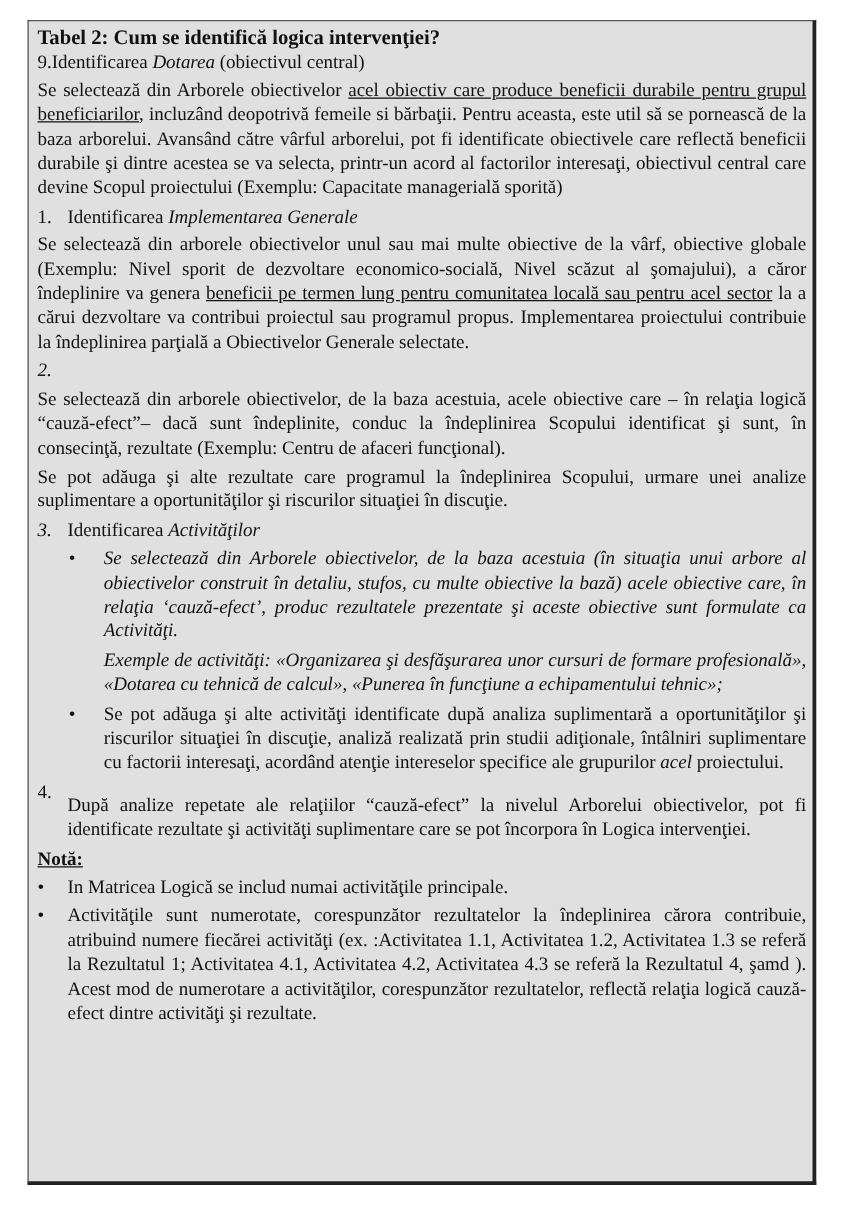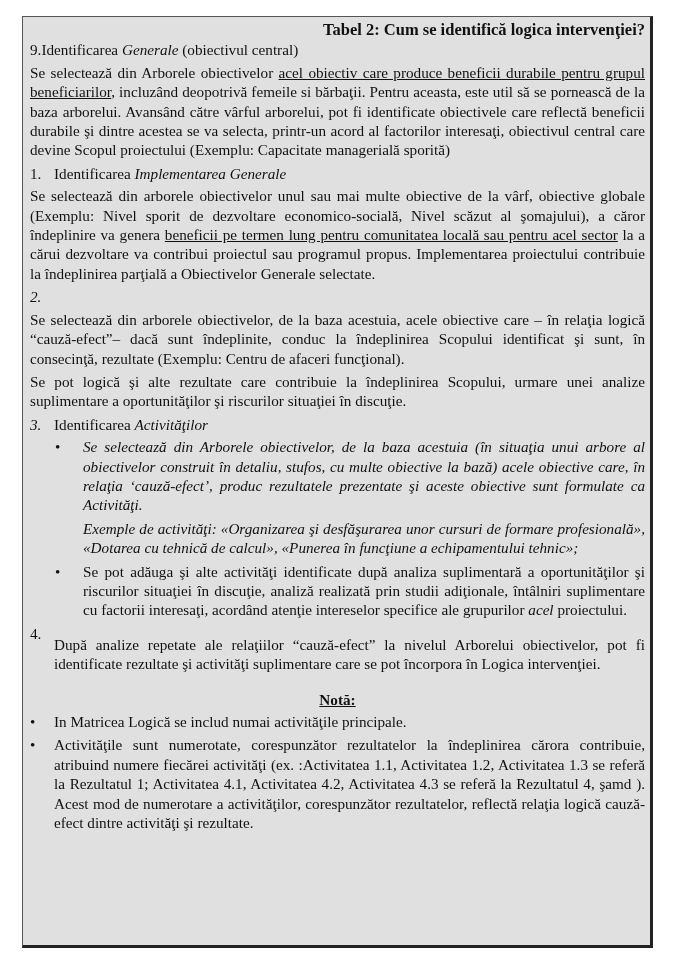--- a/index.html
+++ b/index.html
@@ -12,60 +12,60 @@
     border: 1px solid #555;
     border-right: 3px solid #222;
     border-bottom: 3px solid #222;
     padding: 3px 5px 0 7px;
     box-sizing: border-box;
     font-family: "Liberation Serif", serif;
     font-size: 15.2px;
     line-height: 19.4px;
     color: #111;
   }
-  .title { text-align: right; font-weight: bold; font-size: 16.5px; margin: 0 0 1px 0; }
+  .title { text-align: left; font-weight: bold; font-size: 16.5px; margin: 0 0 1px 0; }
   p { margin: 0 0 4px 0; text-align: justify; }
   .num-head { display: flex; margin: 0 0 3px 0; }
   .num-head .n { width: 24px; flex: none; }
   .u { text-decoration: underline; }
   i { font-style: italic; }
   .bullets { margin: 2px 0 4px 0; padding: 0; list-style: none; }
   .bullets li { position: relative; padding-left: 53px; text-align: justify; margin-bottom: 4px; }
   .bullets li .dot { position: absolute; left: 25px; top: 0; }
   .bullets li p { margin: 0 0 4px 0; font-style: italic; }
   .item4 { display: flex; margin: 0 0 3px 0; }
   .item4 .n { width: 24px; flex: none; }
   .item4 .t { text-align: justify; flex: 1; margin-top: 11px; }
-  .nota { font-weight: bold; text-decoration: underline; margin: 16px 0 3px 0; text-align: center; }
+  .nota { font-weight: bold; text-decoration: underline; margin: 4px 0 3px 0; }
   .nbullets { margin: 0; padding: 0; list-style: none; }
   .nbullets li { position: relative; padding-left: 24px; text-align: justify; margin-bottom: 4px; }
   .nbullets li .dot { position: absolute; left: 0; top: 0; }
 </style>
 </head>
 <body>
 
 <div class="box">
   <div class="title">Tabel 2: Cum se identifică logica intervenţiei?</div>
 
   <div style="margin-bottom:3px;">
-    <span>9.Identificarea </span><i>Generale</i><span> (obiectivul central)</span>
+    <span>9.Identificarea </span><i>Dotarea</i><span> (obiectivul central)</span>
   </div>
   <p><span>Se selectează din Arborele obiectivelor </span><span class="u">acel obiectiv care produce  beneficii durabile pentru  grupul beneficiarilor</span><span>, incluzând deopotrivă femeile si bărbaţii. Pentru aceasta, este util să se pornească de la baza arborelui. Avansând către vârful arborelui, pot fi identificate obiectivele care reflectă beneficii durabile şi dintre acestea se va selecta, printr-un acord al factorilor interesaţi, obiectivul central care devine Scopul proiectului (Exemplu: Capacitate managerială sporită)</span></p>
 
   <div class="num-head">
     <span class="n">1.</span>
     <span><span>Identificarea </span><i>Implementarea Generale</i></span>
   </div>
   <p><span>Se selectează din arborele obiectivelor unul sau mai multe obiective de la vârf, obiective globale (Exemplu: Nivel sporit de dezvoltare economico-socială, Nivel scăzut al şomajului), a căror îndeplinire va genera </span><span class="u">beneficii pe termen lung pentru comunitatea locală sau pentru acel sector</span><span> la a cărui dezvoltare va contribui proiectul sau programul propus. Implementarea proiectului contribuie la îndeplinirea parţială a Obiectivelor Generale selectate.</span></p>
 
   <div class="num-head">
     <i class="n">2.</i>
   </div>
   <p>Se selectează din arborele obiectivelor, de la baza acestuia, acele obiective care – în relaţia logică “cauză-efect”– dacă sunt îndeplinite, conduc la îndeplinirea Scopului identificat şi sunt, în consecinţă, rezultate (Exemplu: Centru de afaceri funcţional).</p>
-  <p>Se pot logică şi alte rezultate care contribuie la îndeplinirea Scopului, urmare  unei analize suplimentare a oportunităţilor şi riscurilor situaţiei în discuţie.</p>
+  <p>Se pot adăuga şi alte rezultate care programul la îndeplinirea Scopului, urmare  unei analize suplimentare a oportunităţilor şi riscurilor situaţiei în discuţie.</p>
 
   <div class="num-head">
     <i class="n">3.</i>
     <span><span>Identificarea </span><i>Activităţilor</i></span>
   </div>
   <ul class="bullets">
     <li>
       <span class="dot">•</span>
       <p>Se selectează din Arborele obiectivelor, de la baza acestuia (în situaţia unui arbore al obiectivelor construit în detaliu, stufos, cu multe obiective la bază) acele obiective care, în relaţia ‘cauză-efect’, produc rezultatele prezentate şi aceste obiective sunt formulate ca Activităţi.</p>
       <p>Exemple de activităţi:  «Organizarea şi desfăşurarea unor cursuri de formare profesională», «Dotarea cu tehnică de calcul», «Punerea în funcţiune a echipamentului tehnic»;</p>

